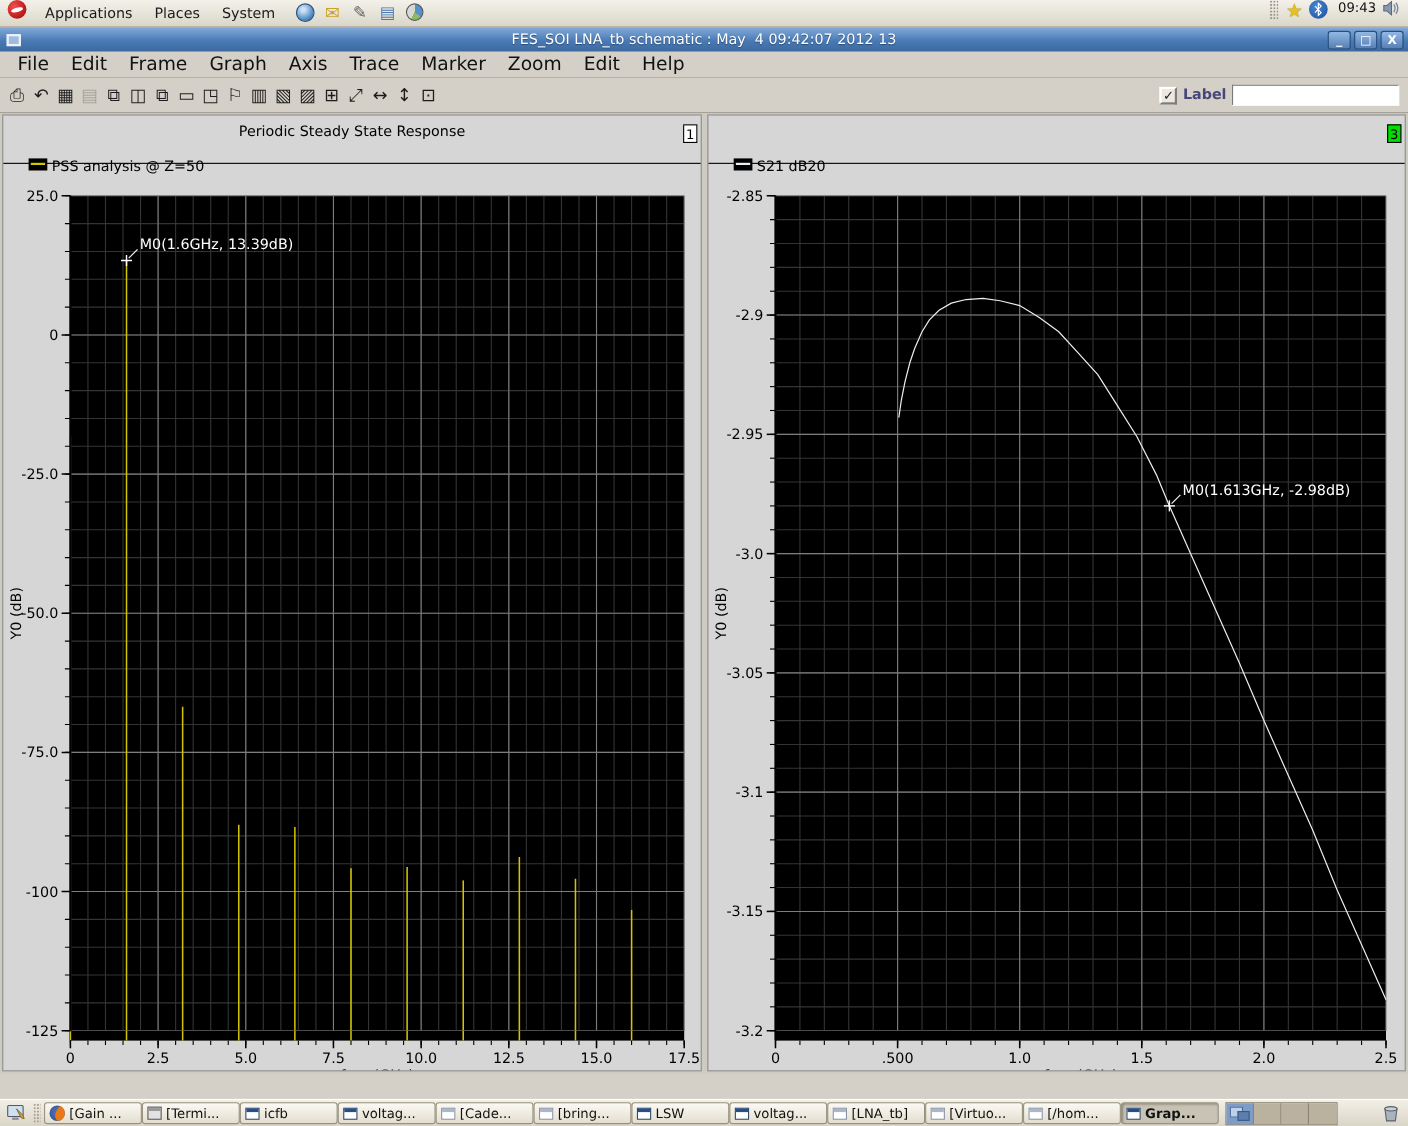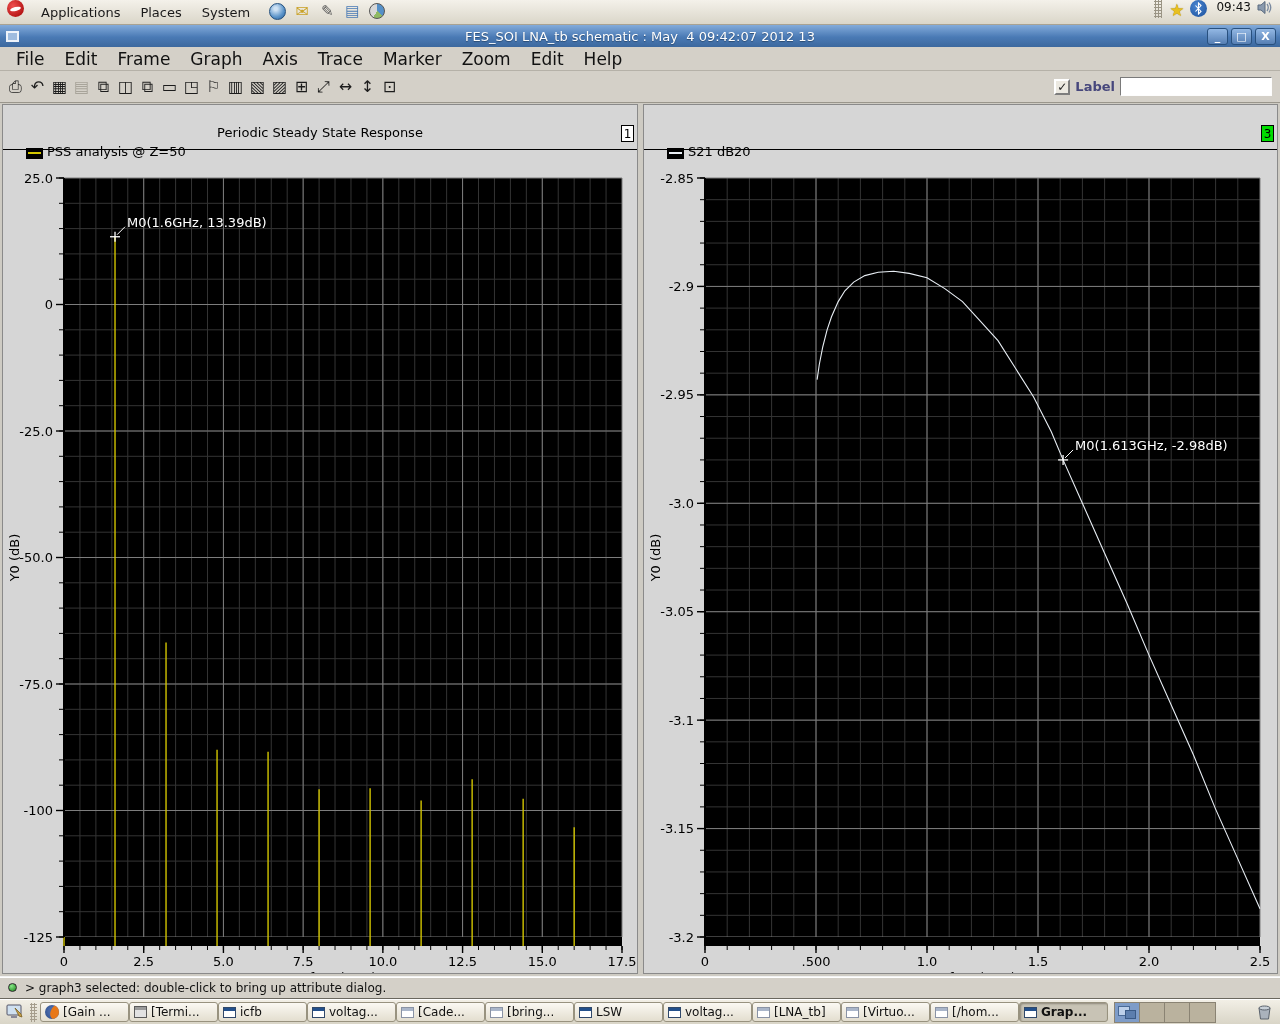--- a/index.html
+++ b/index.html
@@ -58,25 +58,25 @@
     display:flex;align-items:center;justify-content:center;font-size:12px;color:#222}
   .label-text{font-size:13px;font-weight:bold;color:#47477c}
   .label-input{width:152px;height:19px;border:1px solid;border-color:#7a7a7a #fdfdfd #fdfdfd #7a7a7a;
     background:#fff;font-size:12px;padding:0 3px;font-family:"DejaVu Sans",sans-serif}
 
   
   .graphs{position:absolute;left:0;top:103px;width:1280px;height:873px;background:#cecbc3}
   .pane{position:absolute;top:1px;height:870px;background:#d6d6d6;border:1px solid #8a8a8a}
   .pane-left{left:2px;width:636px}
   .pane-right{left:643px;width:635px}
-  .pane-header{position:absolute;left:0;right:0;top:12px;height:33px;border-bottom:1px solid #000;z-index:2}
+  .pane-header{position:absolute;left:0;right:0;top:0;height:44px;border-bottom:1px solid #000;z-index:2}
   .pane-title{text-align:center;font-size:13px;color:#000;padding-top:8px}
   .badge{position:absolute;right:3px;top:8px;width:13px;height:17px;border:1px solid #000;background:#fff;
     font-size:12px;text-align:center;line-height:16px;color:#000}
-  .legend{position:absolute;top:39px;left:23px;display:flex;align-items:flex-end;gap:4px;z-index:2}
+  .legend{position:absolute;top:39px;left:23px;display:flex;align-items:flex-start;gap:4px;z-index:2}
   .swatch{width:17px;height:11px;background:#000;position:relative;flex:none}
   .swatch-line{position:absolute;left:2px;right:2px;top:4px;height:2px;background:#fff}
   .legend-label{font-size:13px;color:#000}
   .pane-svg{position:absolute;left:0;top:0}
   svg text{font-family:"DejaVu Sans",sans-serif;font-size:13px}
 
   
   .statusbar{position:absolute;left:0;top:976px;width:1280px;height:23px;background:#d4d0c8;
     border-top:1px solid #f2f2f2;box-shadow:inset 0 1px 0 #fff;display:flex;align-items:center;
     padding-left:8px;gap:8px;border-bottom:1px solid #6a675f}
@@ -624,24 +624,20 @@
       </div>
       <div class="legend">
         <span class="swatch">
             <span class="swatch-line" style="background: rgb(232, 238, 244);"></span>
           </span>
         <span class="legend-label">S21 dB20</span>
       </div>
     </div>
   </div>
 
-  <div class="statusbar">
-    <span class="led"></span>
-    <span class="status-text">&gt; graph3 selected: double-click to bring up attribute dialog.</span>
-  </div>
 
   <div class="taskbar">
     <span class="show-desktop">
       <svg width="18" height="16" viewBox="0 0 18 16">
           <rect x="1" y="1" width="14" height="10" rx="1" fill="#cfe0f0" stroke="#556"></rect>
           <rect x="5" y="12" width="6" height="2" fill="#889"></rect>
           <path d="M9 4 L15 10 L16 13 L13 12 Z" fill="#caa24a" stroke="#7a6020" stroke-width="0.8"></path>
         </svg>
     </span>
     <span class="tb-sep"></span>

